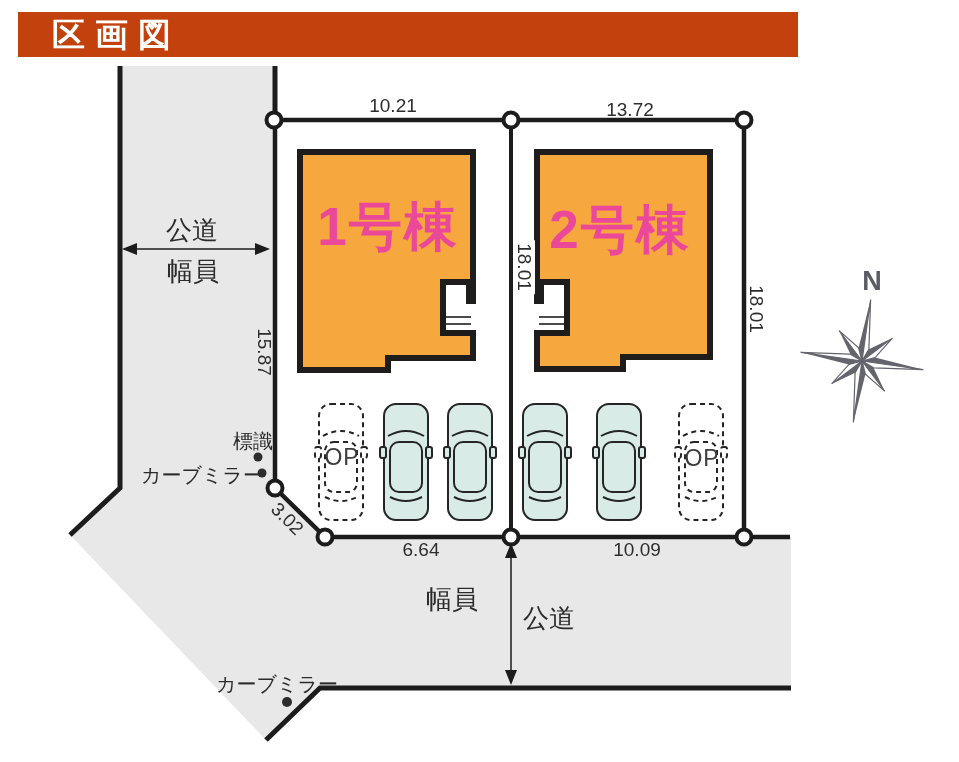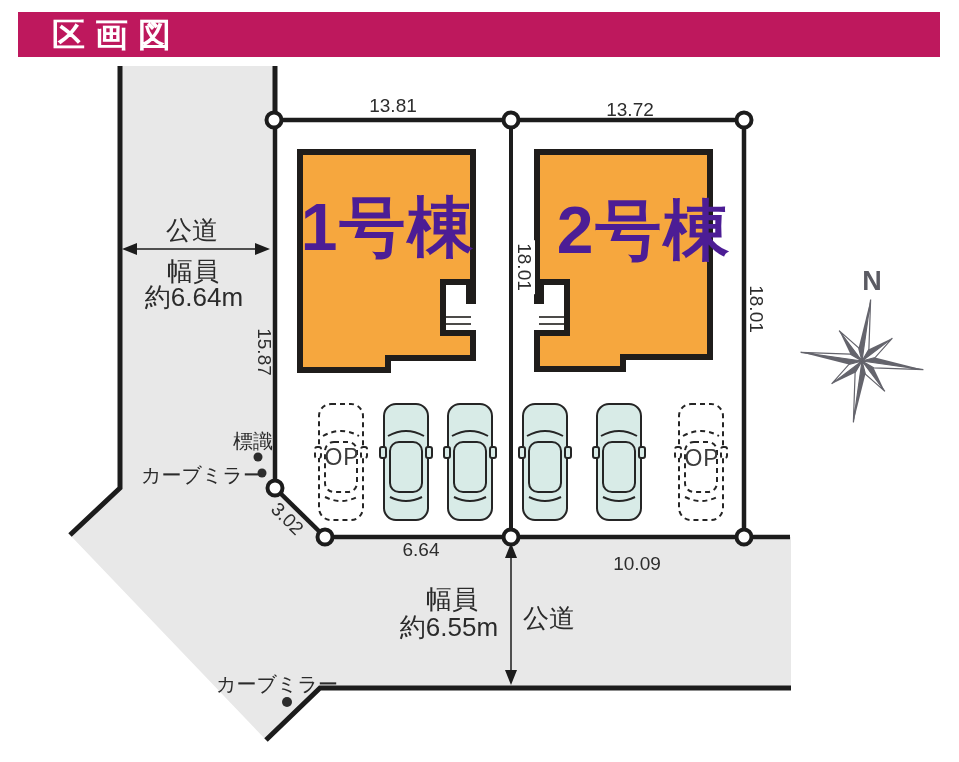--- a/index.html
+++ b/index.html
@@ -1,19 +1,19 @@
 <!DOCTYPE html>
 <html><head>
 <meta charset="utf-8">
 <style>
   html,body{margin:0;padding:0;background:#fff;}
   #stage{position:relative;width:959px;height:762px;background:#ffffff;overflow:hidden;
          font-family:"Liberation Sans", sans-serif;}
   
-  .banner{position:absolute;left:18px;top:12px;width:922px;height:45px;background:#be185d;}
+  .banner{position:absolute;left:18px;top:12px;width:780px;height:45px;background:#c2410c;}
   .banner span{display:block;color:#ffffff;font-size:33px;font-weight:bold;
                letter-spacing:10px;line-height:46px;padding-left:34px;}
   
   svg.plan{position:absolute;left:0;top:0;}
   .road-fill{fill:#e8e8e8;stroke:none;}
   .road-edge{fill:none;stroke:#1c1c1c;stroke-width:5;stroke-linecap:butt;}
   .plot-line{fill:none;stroke:#1c1c1c;stroke-width:4.5;}
   .mid-line{fill:none;stroke:#1c1c1c;stroke-width:4;}
   .vertex{fill:#ffffff;stroke:#1c1c1c;stroke-width:4;}
   .bldg{fill:#f6a73e;stroke:#1f1d1b;stroke-width:6;stroke-linejoin:miter;}
@@ -28,21 +28,21 @@
   .compass-dark{fill:#64646c;stroke:none;}
   .compass-light{fill:#ffffff;stroke:#64646c;stroke-width:1.2;}
   
   .lbl{position:absolute;transform:translate(-50%,-50%);white-space:nowrap;color:#2d2d2d;}
   .dim{font-size:19px;}
   .rot90{transform:translate(-50%,-50%) rotate(90deg);}
   .rot45{transform:translate(-50%,-50%) rotate(45deg);}
   .whitebg{background:#ffffff;padding:0 3px;}
   .roadtxt{font-size:26px;color:#2b2b2b;}
   .marker{font-size:20px;color:#2b2b2b;}
-  .bldg-lbl{font-size:66px;font-weight:bold;color:#4c1d95;letter-spacing:2px;}
+  .bldg-lbl{font-size:53px;font-weight:bold;color:#ec4899;letter-spacing:2px;}
   .op{font-size:23px;color:#3c3c3c;letter-spacing:1px;}
   .north{font-size:27px;font-weight:bold;color:#5b5b63;}
 </style>
 </head>
 <body>
 
 <div id="stage">
 
   <div class="banner">
     <span>区画図</span>
@@ -179,42 +179,40 @@
       <polygon class="compass-dark" points="0,62 5.2,12.5 0,0"></polygon>
       <polygon class="compass-light" points="-26.9,26.9 -12.5,5.2 0,0"></polygon>
       <polygon class="compass-dark" points="-26.9,26.9 -5.2,12.5 0,0"></polygon>
       <polygon class="compass-light" points="-62,0 -12.5,-5.2 0,0"></polygon>
       <polygon class="compass-dark" points="-62,0 -12.5,5.2 0,0"></polygon>
       <polygon class="compass-light" points="-26.9,-26.9 -5.2,-12.5 0,0"></polygon>
       <polygon class="compass-dark" points="-26.9,-26.9 -12.5,-5.2 0,0"></polygon>
     </g>
   </svg>
 
-  <div class="lbl dim" style="left:393px;top:106px;">13.81</div>
+  <div class="lbl dim" style="left:393px;top:106px;">10.21</div>
   <div class="lbl dim" style="left:630px;top:110px;">13.72</div>
   <div class="lbl dim rot90 whitebg" style="left:524px;top:267px;">18.01</div>
   <div class="lbl dim rot90" style="left:756px;top:309px;">18.01</div>
   <div class="lbl dim rot90" style="left:264px;top:352px;">15.87</div>
   <div class="lbl dim rot45" style="left:287px;top:519px;">3.02</div>
   <div class="lbl dim" style="left:421px;top:550px;">6.64</div>
-  <div class="lbl dim" style="left:637px;top:564px;">10.09</div>
+  <div class="lbl dim" style="left:637px;top:550px;">10.09</div>
 
   <div class="lbl roadtxt" style="left:192px;top:230px;">公道</div>
   <div class="lbl roadtxt" style="left:193px;top:271px;">幅員</div>
-  <div class="lbl roadtxt" style="left:194px;top:297px;">約6.64m</div>
 
   <div class="lbl roadtxt" style="left:452px;top:599px;">幅員</div>
-  <div class="lbl roadtxt" style="left:449px;top:627px;">約6.55m</div>
   <div class="lbl roadtxt" style="left:549px;top:618px;">公道</div>
 
   <div class="lbl marker" style="left:253px;top:441px;font-family:Liberation Serif, serif;">標識</div>
   <div class="lbl marker" style="left:202px;top:475px;">カーブミラー</div>
   <div class="lbl marker" style="left:277px;top:684px;">カーブミラー</div>
 
   <div class="lbl bldg-lbl" style="left:388px;top:228px;">1号棟</div>
-  <div class="lbl bldg-lbl" style="left:644px;top:231px;">2号棟</div>
+  <div class="lbl bldg-lbl" style="left:620px;top:231px;">2号棟</div>
 
   <div class="lbl op" style="left:342px;top:457px;">OP</div>
   <div class="lbl op" style="left:702px;top:458px;">OP</div>
 
   <div class="lbl north" style="left:872px;top:281px;">N</div>
 
 </div>
 
 </body></html>

